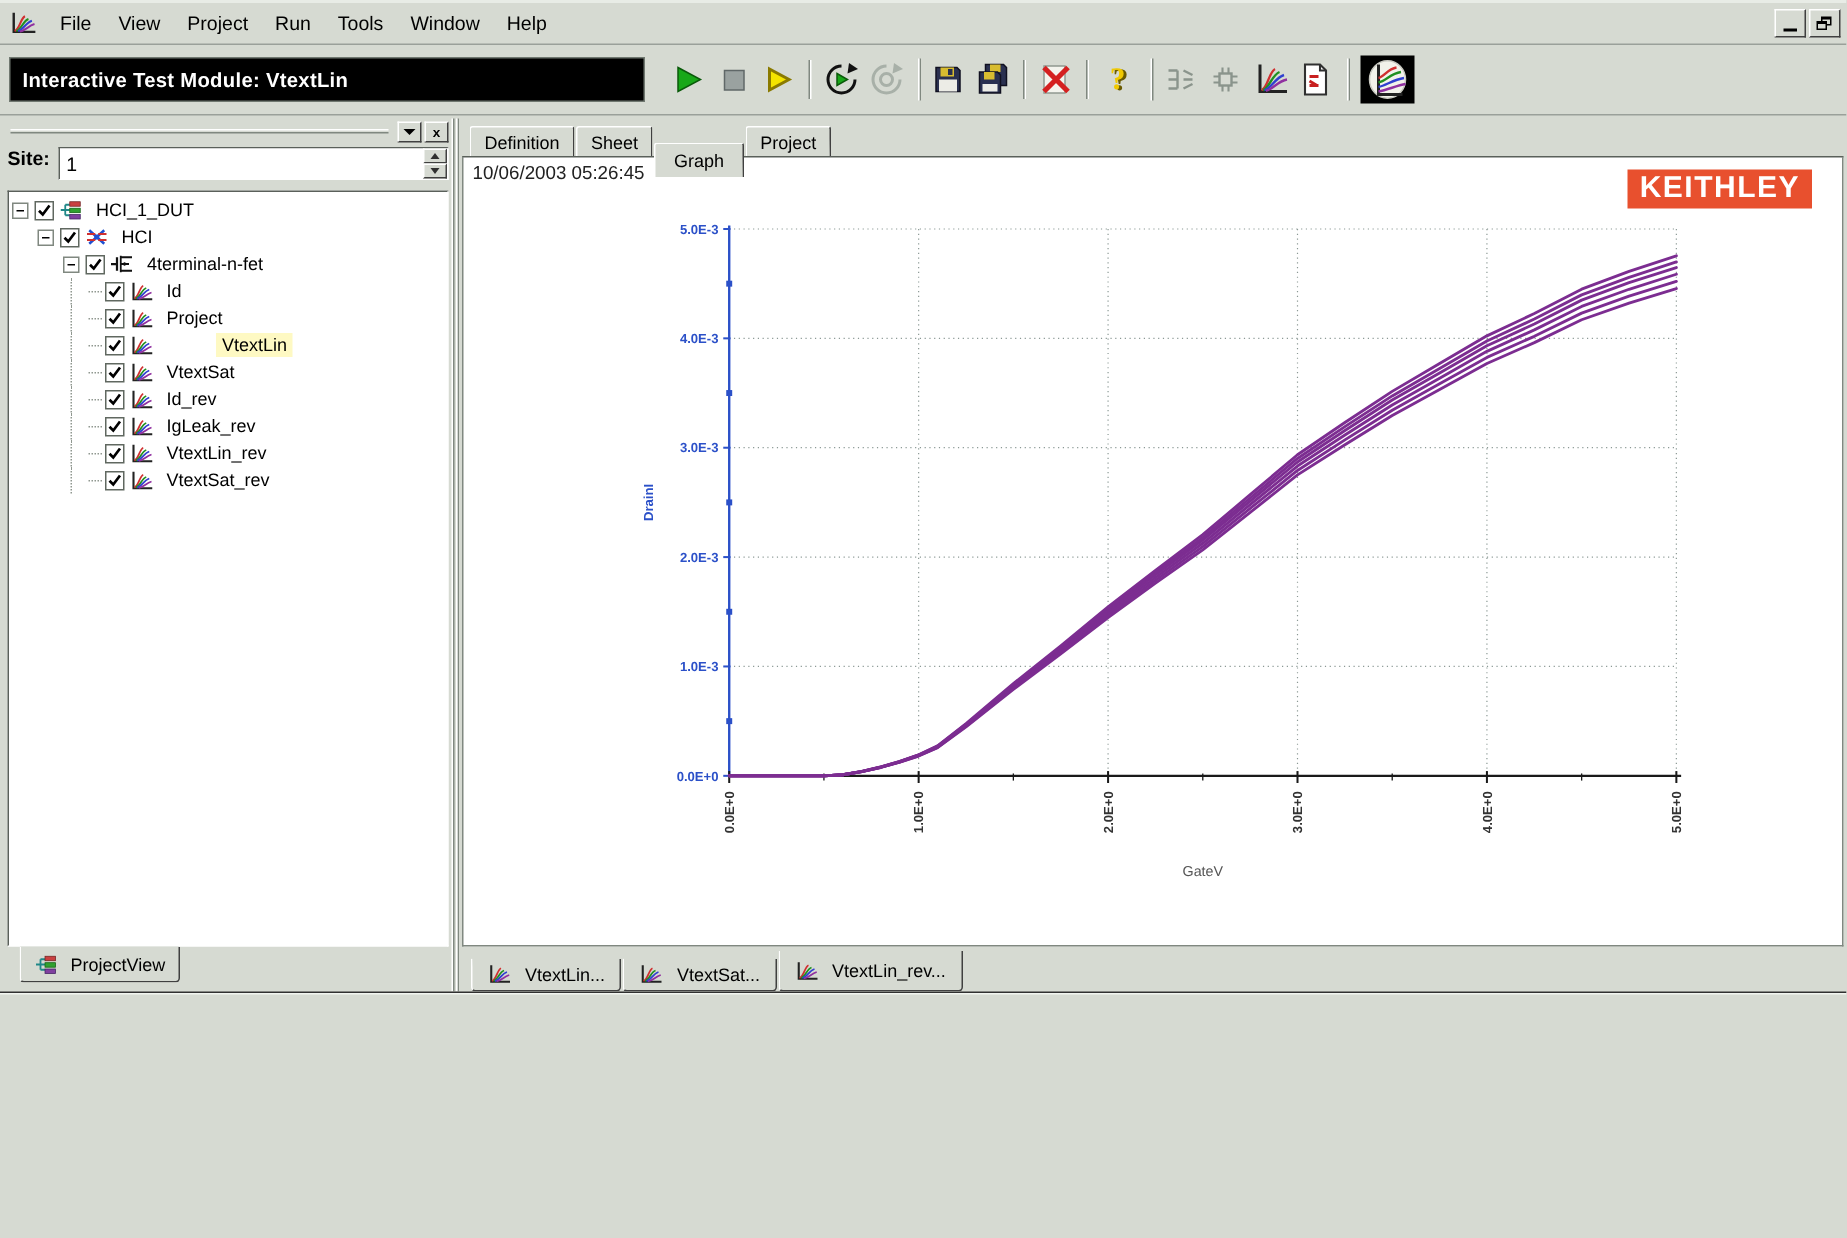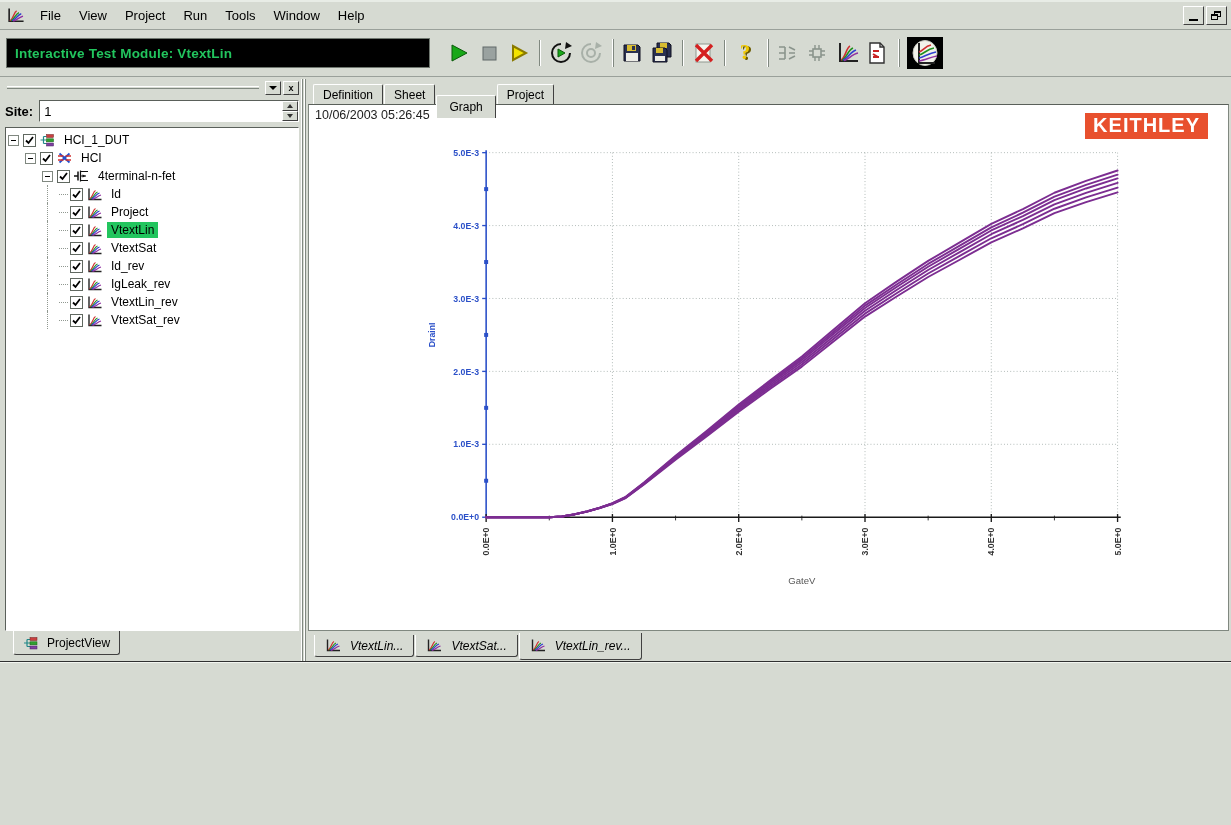--- a/index.html
+++ b/index.html
@@ -33,41 +33,41 @@
 
   
   #workspace { flex:1; display:flex; padding:2px 2px 0 5px; min-height:0; }
 
   
   #sidebar { width:294px; display:flex; flex-direction:column; }
   .minibar { height:17px; display:flex; align-items:center; }
   .minibar .grip { flex:1; height:3px; border-top:1px solid #fff; border-bottom:1px solid #808880; margin:0 4px 0 2px; }
   .mini-btn { width:16px; height:14px; display:flex; align-items:center; justify-content:center; margin-left:2px; font-size:9px; font-weight:bold; }
   .tri-down { width:0; height:0; border-left:4px solid transparent; border-right:4px solid transparent; border-top:4px solid #000; }
-  .site-row { height:26px; display:flex; align-items:center; margin-top:2px; }
+  .site-row { height:26px; display:flex; margin-top:2px; }
   .site-row label { font-size:13px; font-weight:bold; margin-right:6px; }
   .site-field { flex:1; height:22px; display:flex; align-items:stretch; background:#fff; border-top:1px solid #5a605a; border-left:1px solid #5a605a; border-right:1px solid #fff; border-bottom:1px solid #fff; }
   .site-field input { flex:1; border:none; outline:none; font-size:13px; padding-left:4px; font-family:"Liberation Sans",sans-serif; background:#fff; }
   .spinner { width:16px; display:flex; flex-direction:column; }
   .spin-btn { flex:1; display:flex; align-items:center; justify-content:center; }
   .tri-up-s { width:0; height:0; border-left:3px solid transparent; border-right:3px solid transparent; border-bottom:4px solid #303030; }
   .tri-down-s { width:0; height:0; border-left:3px solid transparent; border-right:3px solid transparent; border-top:4px solid #303030; }
 
   #tree { flex:1; margin-top:3px; overflow:hidden; padding:3px 0 0 2px; background:#fff;
           border-top:1px solid #5a605a; border-left:1px solid #5a605a; border-right:1px solid #fff; border-bottom:1px solid #fff; }
   .trow { height:18px; display:flex; align-items:center; font-size:12px; white-space:nowrap; }
   .tsp { width:17px; height:18px; flex:none; }
   .tsp.guide { border-left:1px dotted #909890; margin-left:5px; width:12px; }
   .expand { width:11px; height:11px; flex:none; border:1px solid #808880; background:#fff; display:flex; align-items:center; justify-content:center; margin-right:4px; }
   .expand .minus { width:5px; height:1px; background:#000; }
   .dash { width:9px; border-top:1px dotted #909890; flex:none; margin-right:2px; }
   .cbx { width:13px; height:13px; flex:none; background:#fff; border:1px solid #606860; display:flex; align-items:center; justify-content:center; margin-right:3px; }
   .ticon { flex:none; margin-right:4px; display:inline-flex; }
   .tlabel { padding:1px 4px; }
-  .tlabel.selected { background:#22c55e; }
+  .tlabel.selected { background:#fef9c3;margin-left:37px; }
 
   .sidebar-tabs { height:30px; display:flex; align-items:flex-start; padding-left:8px; }
   .btab { display:flex; align-items:center; gap:4px; background:#D6DAD2; font-size:12px; padding:3px 9px;
           border:1px solid #404040; border-top:none; border-left-color:#fff; border-radius:0 0 3px 3px; height:24px; }
 
   
   #splitter { width:9px; display:flex; justify-content:center; gap:1px; }
   #splitter .bar { width:2px; height:100%; border-left:1px solid #fff; border-right:1px solid #808880; }
 
   
@@ -80,21 +80,21 @@
   #graph-area { flex:1; position:relative; background:#fff; border:1px solid #808880; border-top-color:#5a605a; z-index:2; min-height:0; }
   #timestamp { position:absolute; left:6px; top:3px; font-size:12.5px; color:#222; z-index:2; }
   #logo { position:absolute; right:20px; top:8px; background:#E8502E; color:#fff; font-weight:bold; font-size:20px;
           letter-spacing:1px; padding:1px 8px 2px; z-index:2; font-family:"Liberation Sans",sans-serif; }
   #chart { position:absolute; left:0; top:0; width:100%; height:100%; }
   #chart .grid { stroke:#8a9894; stroke-width:1; stroke-dasharray:1 3; fill:none; }
   #chart text.xt { font:bold 11px "Liberation Sans",sans-serif; fill:#333; }
   #chart text.yt { font:bold 11px "Liberation Sans",sans-serif; fill:#2B50C8; }
   #chart text.xl { font:12px "Liberation Sans",sans-serif; fill:#555; }
 
-  .bottabs { height:30px; display:flex; align-items:center; padding-left:6px;font-style:italic; }
+  .bottabs { height:30px; display:flex; align-items:flex-end; padding-left:6px; }
   .gbtab { display:flex; align-items:center; gap:5px; background:#D6DAD2; font-size:12px; padding:2px 10px;
            border:1px solid #404040; border-top:none; border-left-color:#fff; border-radius:0 0 3px 3px; height:22px; margin-right:1px; }
   .gbtab.active { height:27px; padding:3px 10px; }
 
   
   #statusstrip { height:28px; border-top:1px solid #303030; background:#D6DAD2; box-shadow:inset 0 1px 0 #f2f5f0; }
 </style>
 </head>
 <body>
 
@@ -127,21 +127,21 @@
         <div class="glyph-restore">
             <div class="sq1"></div>
             <div class="sq2"></div>
           </div>
       </div>
     </div>
   </div>
 
   <div id="toolbar">
     <div id="itm-banner" style="background: rgb(0, 0, 0);">
-        <span style="color: #22c55e;">Interactive Test Module: VtextLin</span>
+        <span style="color: #ffffff;">Interactive Test Module: VtextLin</span>
       </div>
 
     <div class="tb-btn">
       <svg width="22" height="22" viewBox="0 0 22 22">
           <polygon points="4,3 19,11 4,19" fill="#18A818" stroke="#0A5A0A"></polygon>
         </svg>
     </div>
     <div class="tb-btn">
       <svg width="22" height="22" viewBox="0 0 22 22">
           <rect x="5" y="5" width="13" height="13" fill="#9AA2A0" stroke="#606868"></rect>

